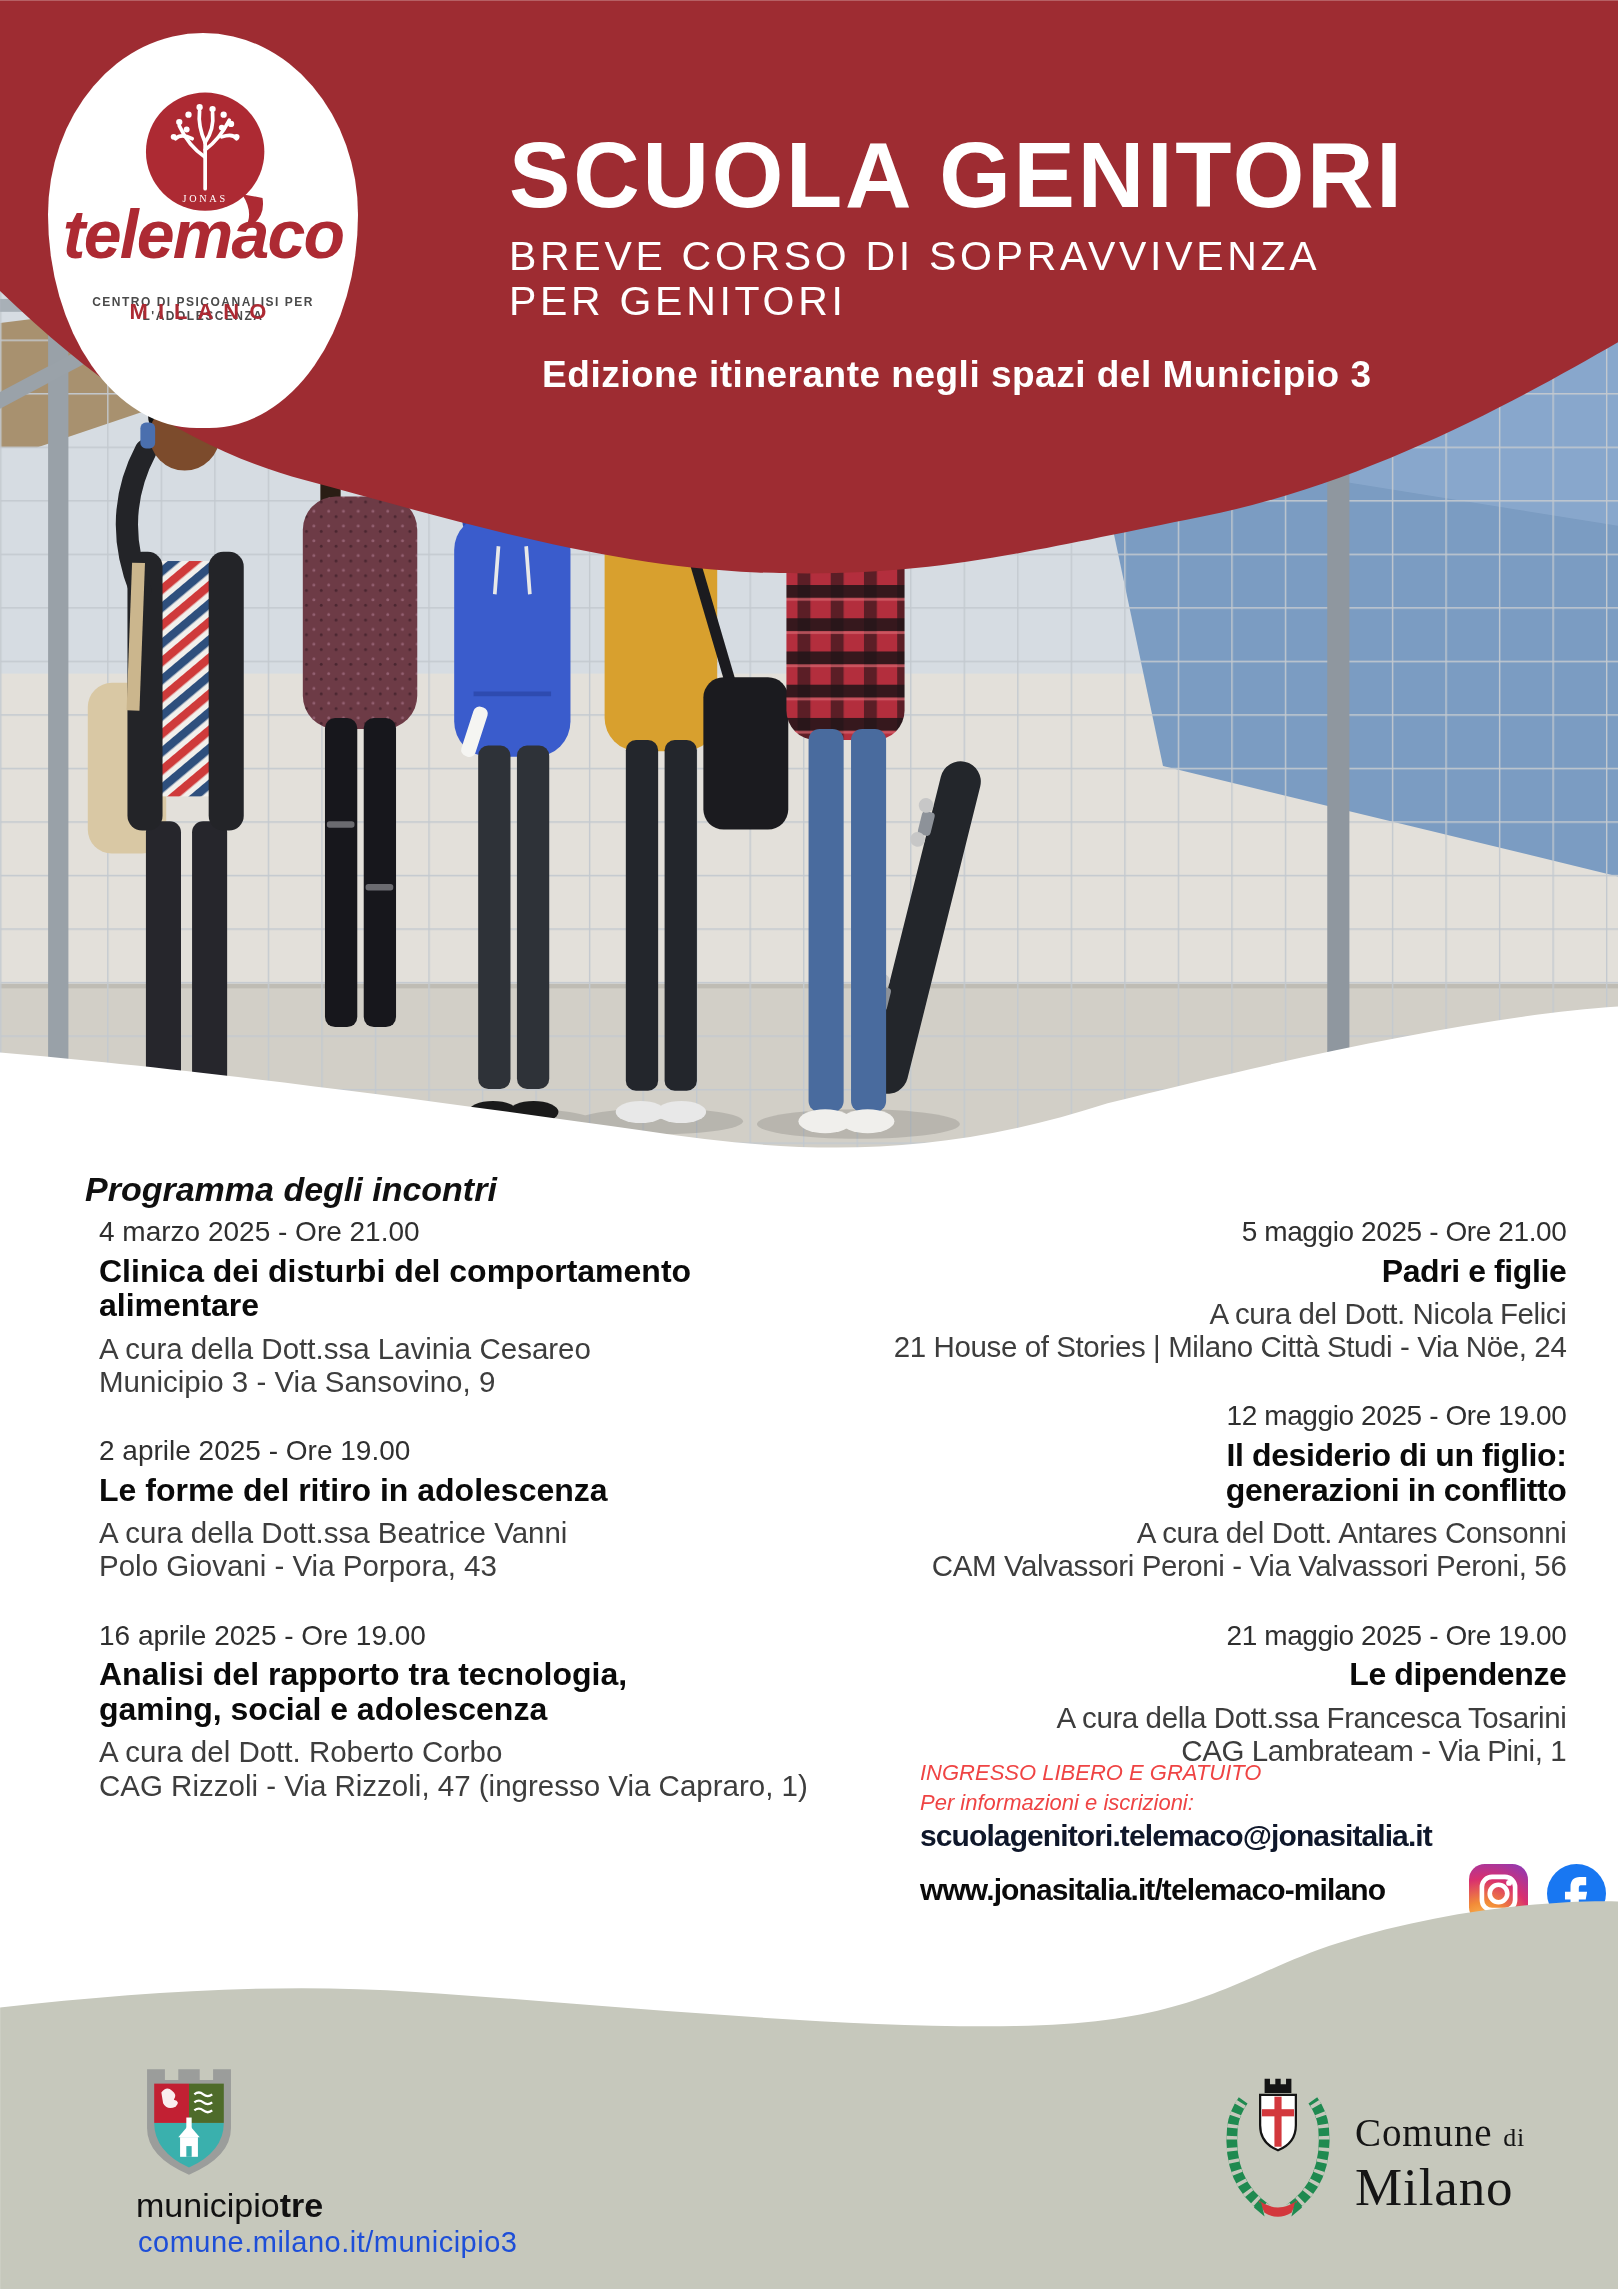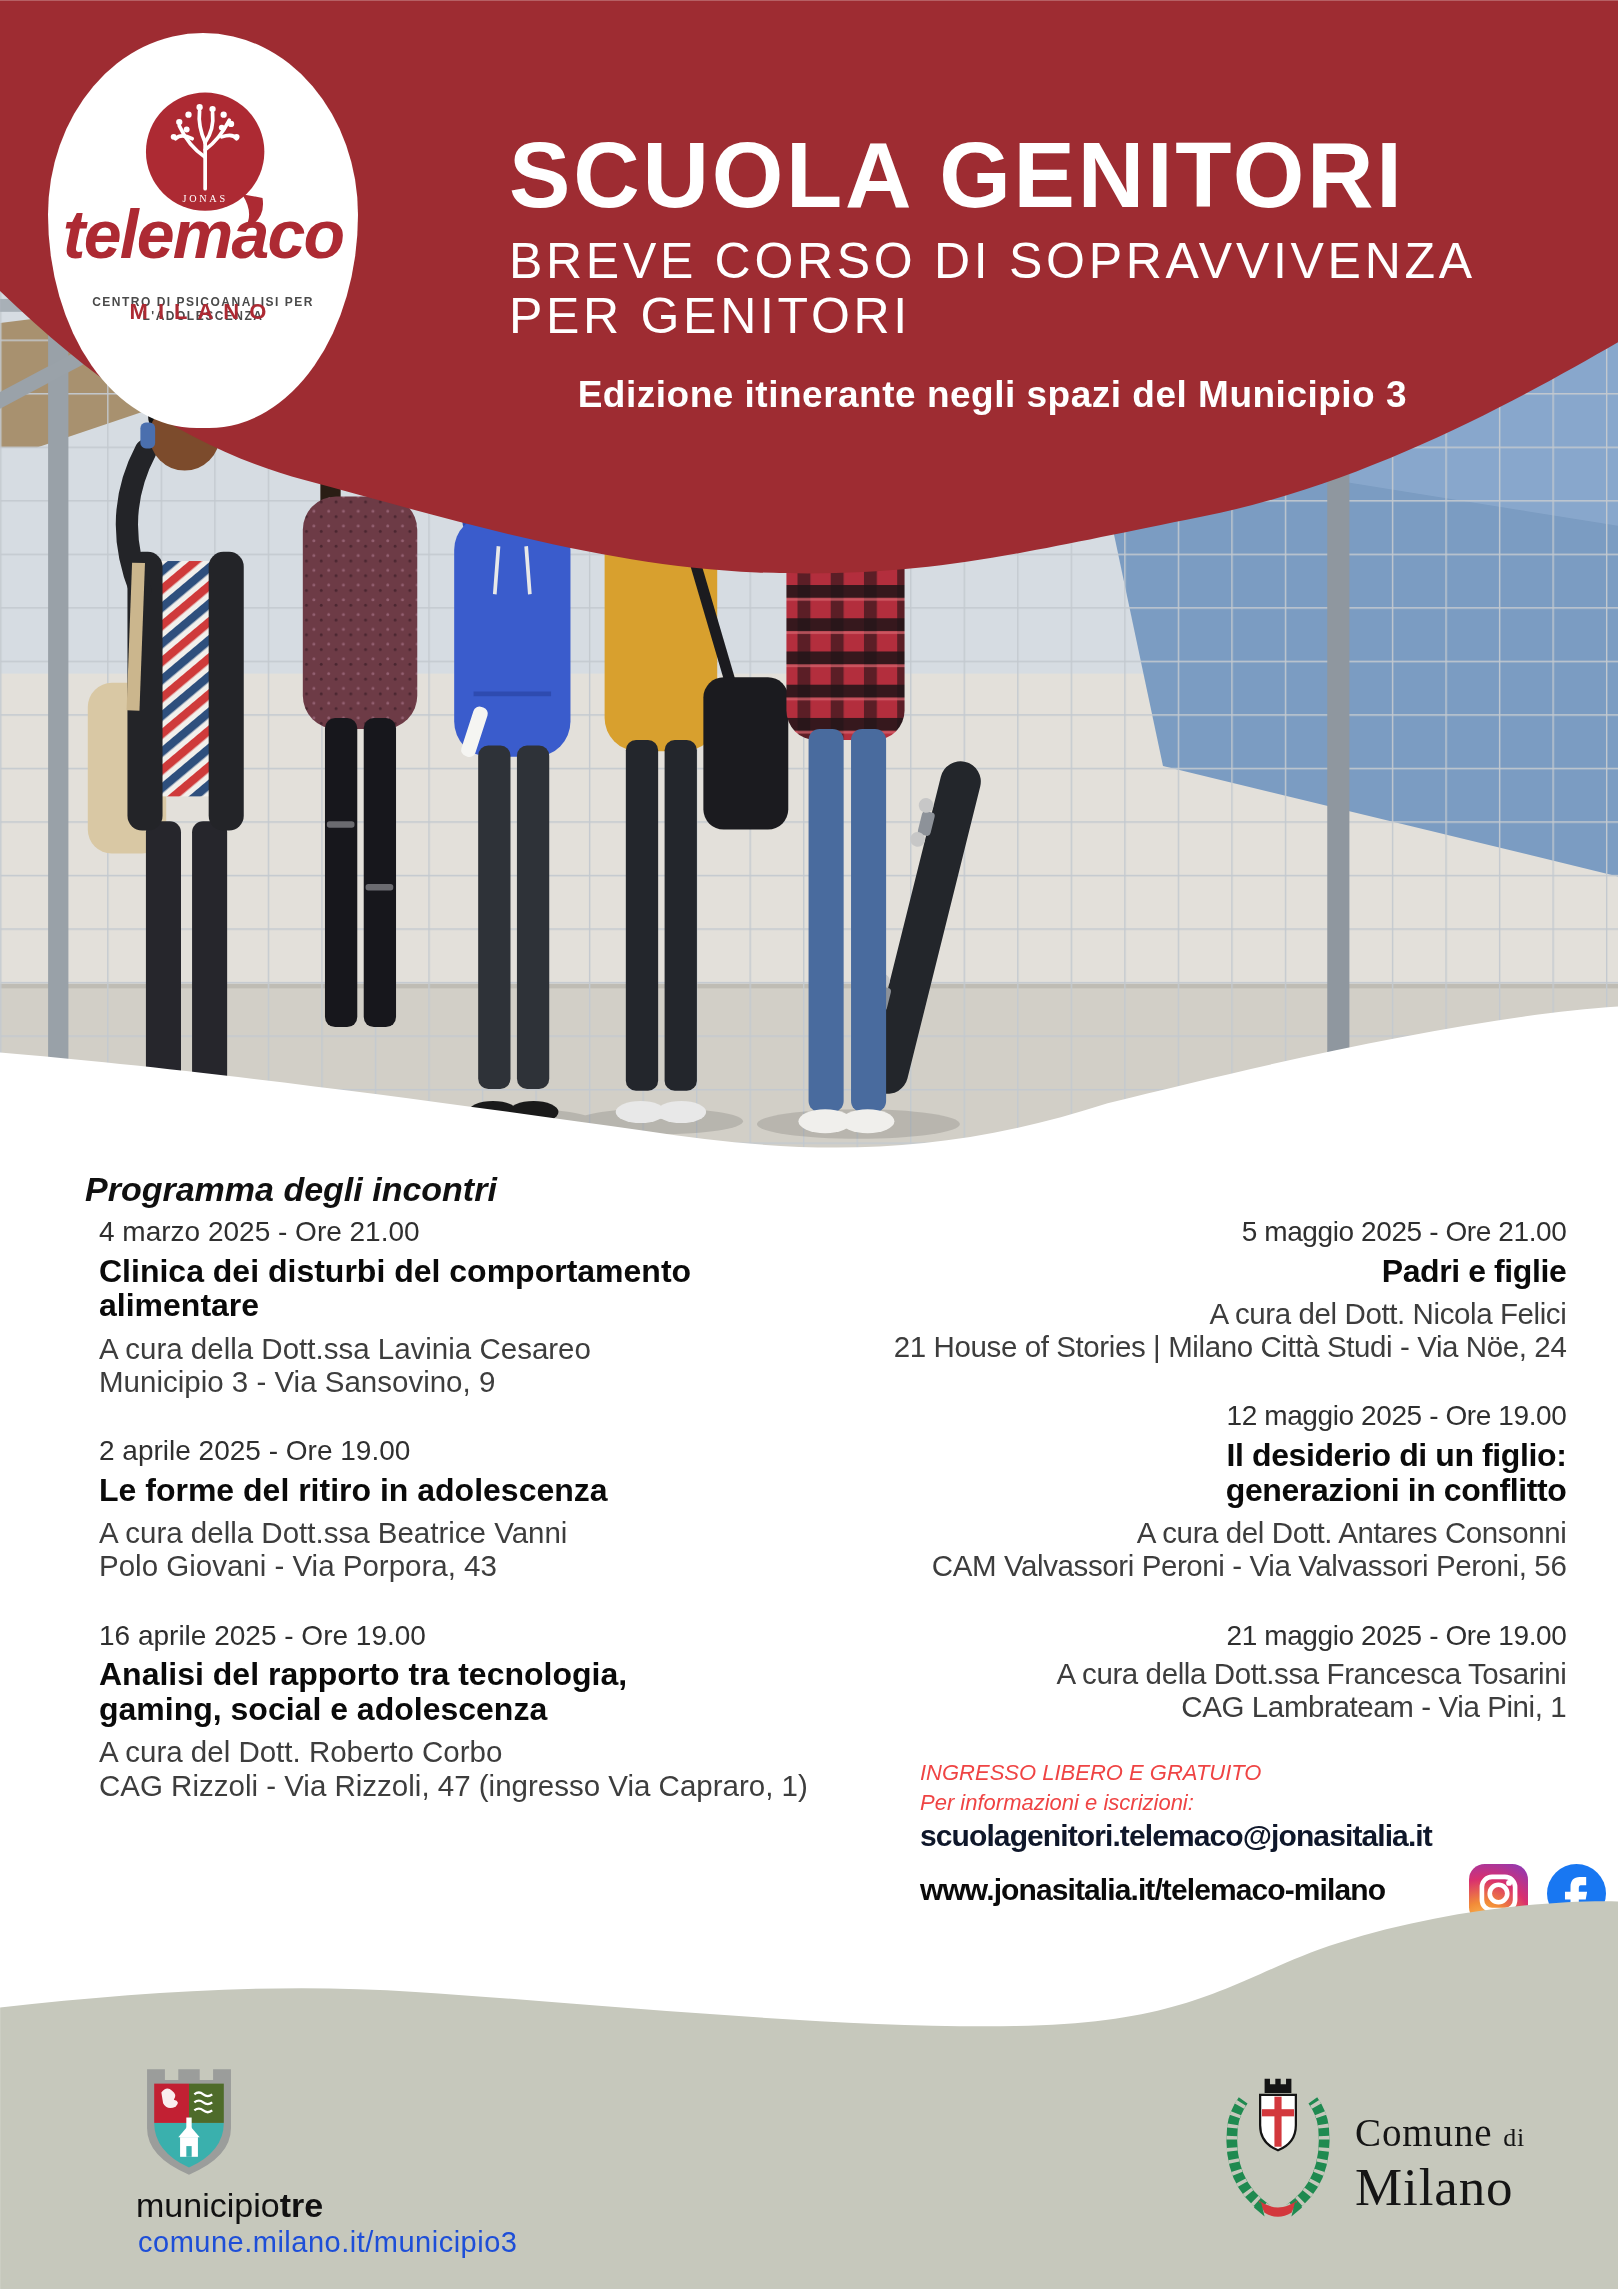--- a/index.html
+++ b/index.html
@@ -4,21 +4,21 @@
 <style>
   html,body{margin:0;padding:0;background:#ffffff;}
   #poster{position:relative;width:1619px;height:2290px;background:#ffffff;overflow:hidden;
           font-family:"Liberation Sans",sans-serif;color:#111;}
   .abs{position:absolute;}
   svg{display:block;}
 
   
   .title-block{left:509px;top:129px;color:#ffffff;}
   .main-title{font-size:92px;font-weight:800;letter-spacing:2.8px;line-height:1;}
-  .sub-title{font-size:50px;font-weight:400;letter-spacing:3.7px;line-height:1.1;margin-top:13px;}
+  .sub-title{font-size:41px;font-weight:400;letter-spacing:3.7px;line-height:1.1;margin-top:13px;}
   .edition{font-size:37px;font-weight:700;margin-top:29.5px;letter-spacing:0.5px;text-align:center;}
 
   .logo-egg{left:48px;top:33px;width:310px;height:395px;}
   .egg-shape{position:absolute;left:0;top:0;width:310px;height:395px;background:#ffffff;
              border-radius:50% 50% 48% 48% / 46% 46% 54% 54%;}
   .logo-bubble{position:absolute;left:85px;top:52px;}
   .logo-word{position:absolute;left:0;top:162px;width:310px;text-align:center;
              font-style:italic;font-weight:700;font-size:68px;letter-spacing:-1.8px;color:#ad2a33;}
   .logo-tagline{position:absolute;left:0;top:262px;width:310px;text-align:center;
                 font-size:12px;letter-spacing:1.5px;color:#4a4a4a;font-weight:700;}
@@ -287,20 +287,21 @@
       </div>
       <div class="event">
         <div class="event-date">12 maggio 2025 - Ore 19.00</div>
         <div class="event-title">Il desiderio di un figlio:
 generazioni in conflitto</div>
         <div class="event-meta">A cura del Dott. Antares Consonni</div>
         <div class="event-meta">CAM Valvassori Peroni - Via Valvassori Peroni, 56</div>
       </div>
       <div class="event">
         <div class="event-date">21 maggio 2025 - Ore 19.00</div>
+        <div class="event-title">Le dipendenze</div>
         <div class="event-meta">A cura della Dott.ssa Francesca Tosarini</div>
         <div class="event-meta">CAG Lambrateam - Via Pini, 1</div>
       </div>
     </div>
   </div>
 
   <div class="abs contact">
     <div class="contact-line">INGRESSO LIBERO E GRATUITO</div>
     <div class="contact-line">Per informazioni e iscrizioni:</div>
     <div class="contact-email">scuolagenitori.telemaco@jonasitalia.it</div>

